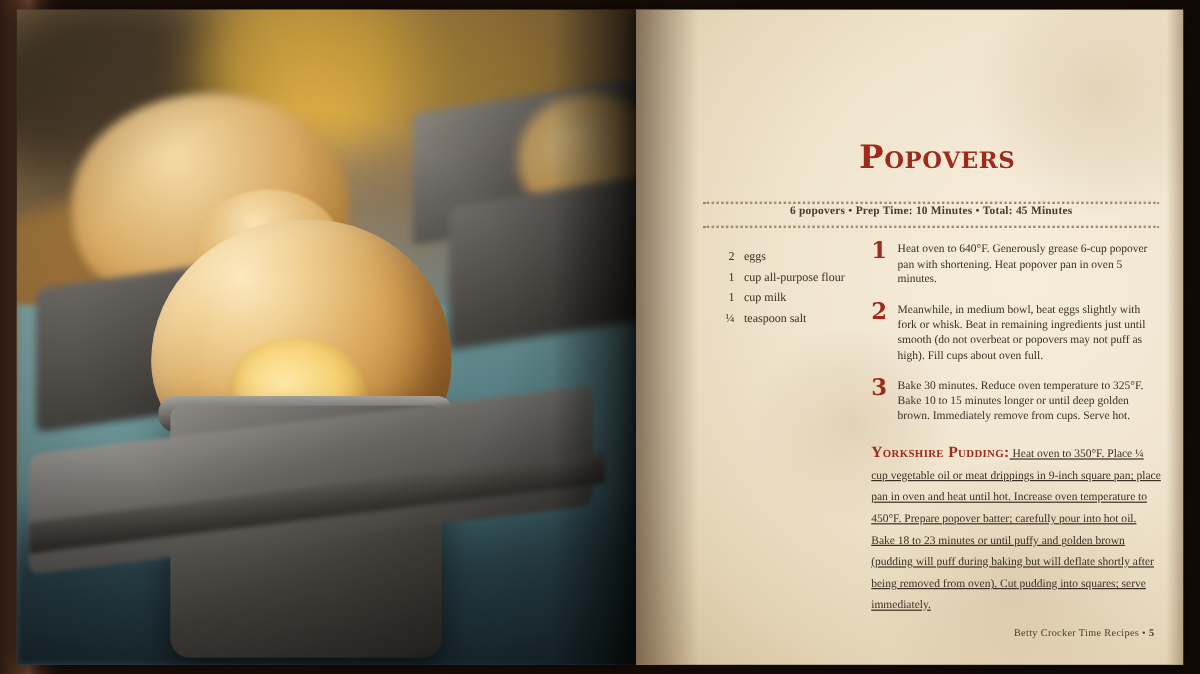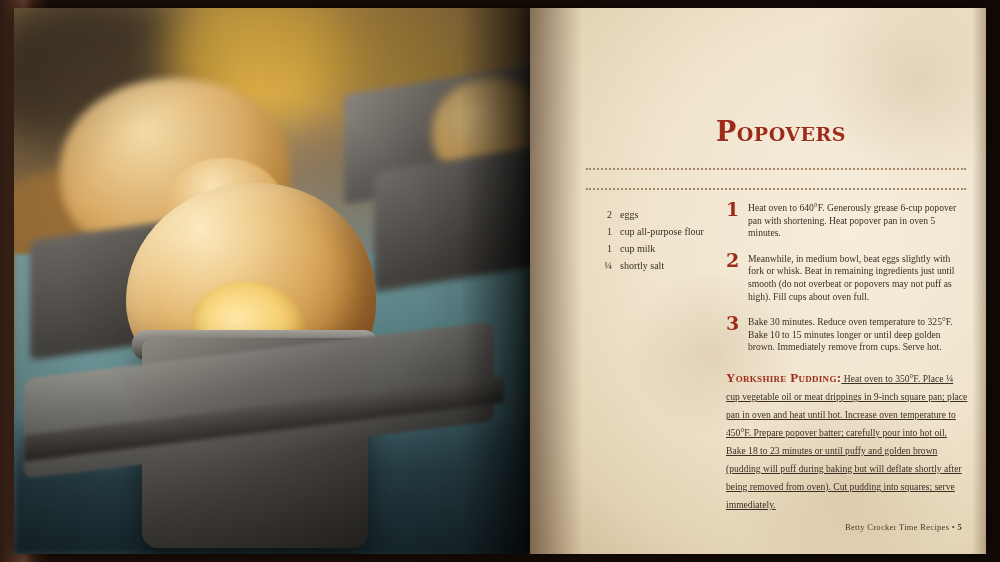--- a/index.html
+++ b/index.html
@@ -233,38 +233,39 @@
     <div class="stain s1"></div>
     <div class="stain s2"></div>
     <div class="stain s3"></div>
     <div class="edge"></div>
 
     <div class="content">
 
       <h1 class="recipe-title">Popovers</h1>
 
       <div class="dots d1"></div>
+      <div class="yield">6 popovers • Prep Time: 10 Minutes • Total: 45 Minutes</div>
       <div class="dots d2"></div>
 
       <div class="ingredients">
         <div class="ing-row">
           <span class="ing-amt">2</span>
           <span class="ing-name">eggs</span>
         </div>
         <div class="ing-row">
           <span class="ing-amt">1</span>
           <span class="ing-name">cup all-purpose flour</span>
         </div>
         <div class="ing-row">
           <span class="ing-amt">1</span>
           <span class="ing-name">cup milk</span>
         </div>
         <div class="ing-row">
           <span class="ing-amt">¼</span>
-          <span class="ing-name">shortly salt</span>
+          <span class="ing-name">teaspoon salt</span>
         </div>
       </div>
 
       <div class="steps">
         <div class="step">
           <span class="step-num">1</span>
           <div class="step-txt">Heat oven to 640°F. Generously grease 6-cup popover pan with shortening. Heat popover pan in oven 5 minutes.</div>
         </div>
         <div class="step">
           <span class="step-num">2</span>

